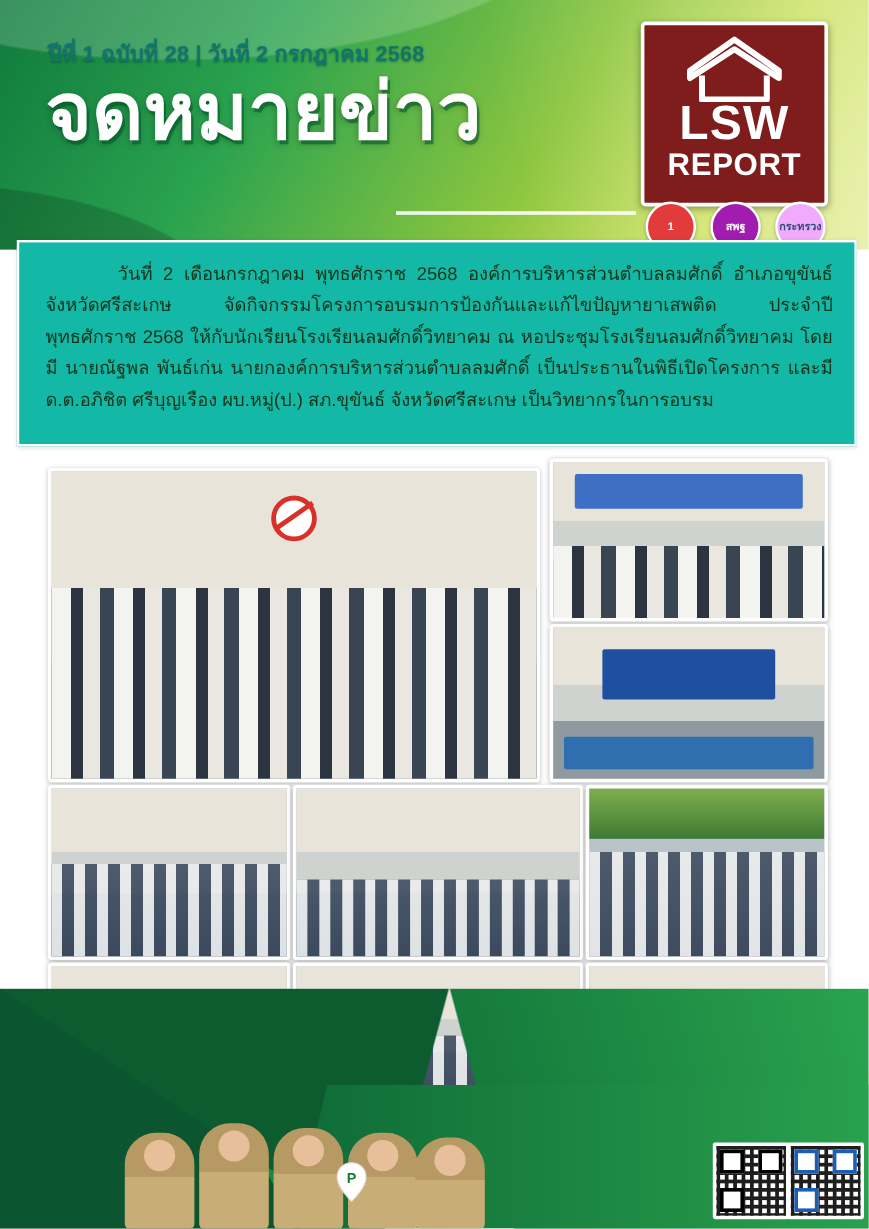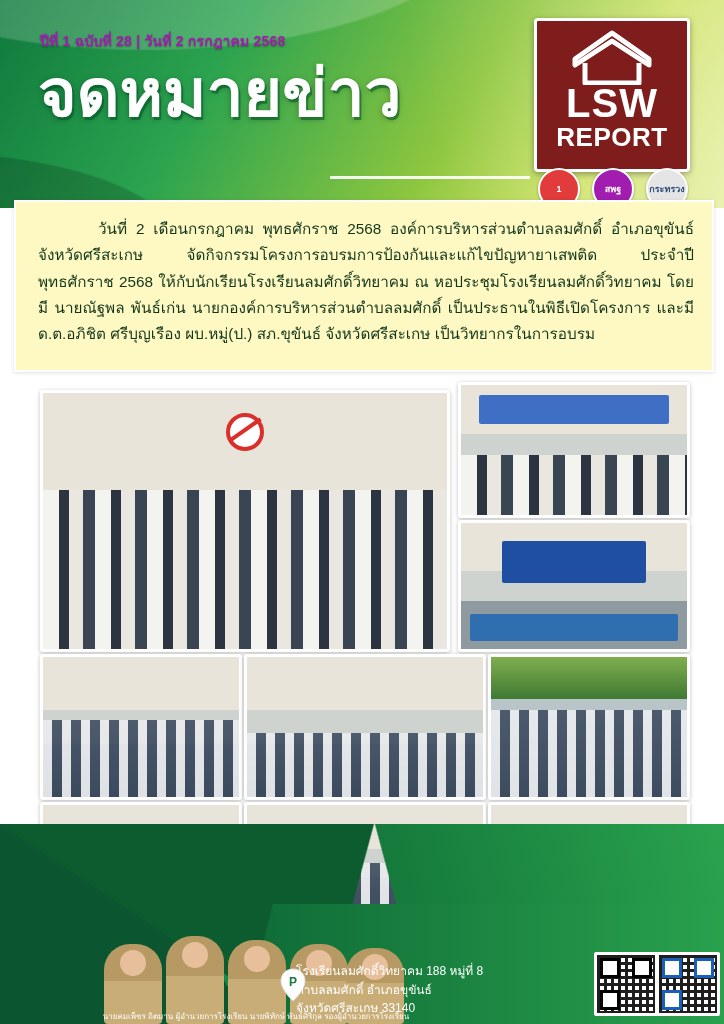--- a/index.html
+++ b/index.html
@@ -25,21 +25,21 @@
   }
   .header-swoosh{
     position:absolute;left:0;top:0;width:724px;height:208px;
     background:
       radial-gradient(ellipse 420px 160px at -10% 120%, rgba(0,0,0,0.18) 0 60%, rgba(0,0,0,0) 61%),
       radial-gradient(ellipse 560px 220px at 20% -40%, rgba(255,255,255,0.18) 0 60%, rgba(255,255,255,0) 61%);
     pointer-events:none;
   }
   .issue-line{
     position:absolute;left:40px;top:30px;
-    color:#a21caf;font-size:14px;font-weight:bold;
+    color:#0f766e;font-size:18px;font-weight:bold;
     text-shadow:0 1px 2px rgba(0,0,0,.35);
     letter-spacing:.2px;
   }
   .masthead{
     position:absolute;left:38px;top:60px;
     color:#ffffff;font-size:66px;font-weight:bold;
     line-height:1;
     text-shadow:2px 3px 0 rgba(0,90,40,.55), 0 2px 6px rgba(0,0,0,.3);
     white-space:nowrap;
   }
@@ -72,26 +72,26 @@
   .logo-text .l2{font-size:26px;letter-spacing:.5px;display:block;}
   
   .seals{
     position:absolute;right:36px;top:168px;display:flex;gap:12px;align-items:flex-end;
   }
   .seal{width:38px;height:38px;border-radius:50%;background:#f4f6f8;
         border:2px solid #ffffff;box-shadow:0 1px 3px rgba(0,0,0,.3);
         display:flex;align-items:center;justify-content:center;overflow:hidden;}
   .seal.red{background:#e23b3b;}
   .seal.blue{background:#a21caf;}
-  .seal.gray{background:#e5e5e5;}
+  .seal.gray{background:#f0abfc;}
   .seal span{font-size:9px;color:#fff;font-weight:bold;}
   
   .body-panel{
     position:absolute;left:14px;top:200px;width:696px;height:168px;
-    background:#fef9c3;
+    background:#14b8a6;
     border:2px solid #ffffff;
     box-shadow:0 1px 4px rgba(0,0,0,.12);
   }
   .body-text{
     position:absolute;left:22px;top:14px;width:656px;
     color:#12351a;font-size:15.3px;line-height:1.72;
     text-align:justify;
     text-indent:60px;
   }
   
@@ -291,35 +291,27 @@
     <div class="person khaki" style="left:124px;height:84px;">
         <div class="head"></div>
       </div>
     <div class="person khaki" style="left:186px;height:80px;">
         <div class="head"></div>
       </div>
     <div class="person khaki" style="left:242px;height:76px;">
         <div class="head"></div>
       </div>
   </div>
-  <div class="staff-caption">นายคมเพ็ชร  ถิตมาน
-ผู้อำนวยการโรงเรียน        นายพิทักษ์  พันธ์ศิริกุล
-รองผู้อำนวยการโรงเรียน</div>
 
 
   <svg class="pin" viewBox="0 0 26 34">
     <path d="M13 1 C6 1 1 6 1 13 C1 22 13 33 13 33 C13 33 25 22 25 13 C25 6 20 1 13 1 Z" fill="#ffffff" stroke="#e0e0e0" stroke-width="1"></path>
     <text x="13" y="18" font-size="12" font-family="Liberation Sans, sans-serif" font-weight="bold" fill="#157a3c" text-anchor="middle">P</text>
   </svg>
 
-  <div class="contact-rows">
-    <div>โรงเรียนลมศักดิ์วิทยาคม  188 หมู่ที่ 8</div>
-    <div>ตำบลลมศักดิ์  อำเภอขุขันธ์</div>
-    <div>จังหวัดศรีสะเกษ 33140</div>
-  </div>
 
   <div class="qr" id="qr1">
     <div class="grid"></div>
     <div class="corner c1"></div>
     <div class="corner c2"></div>
     <div class="corner c3"></div>
   </div>
   <div class="qr blue" id="qr2">
     <div class="grid"></div>
     <div class="corner c1"></div>

